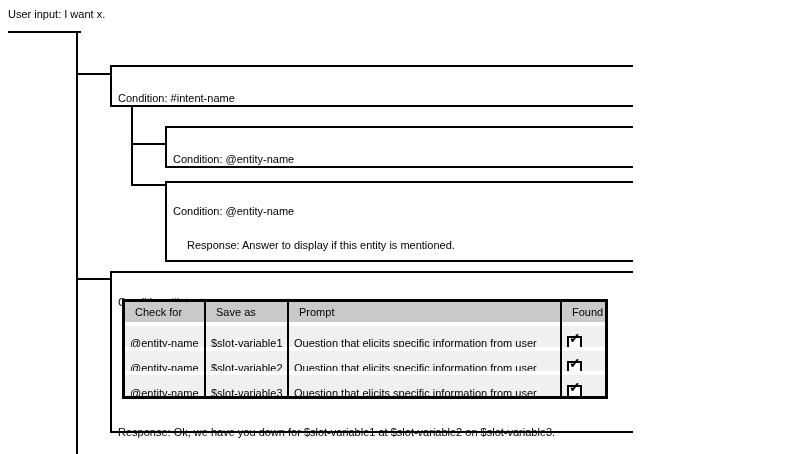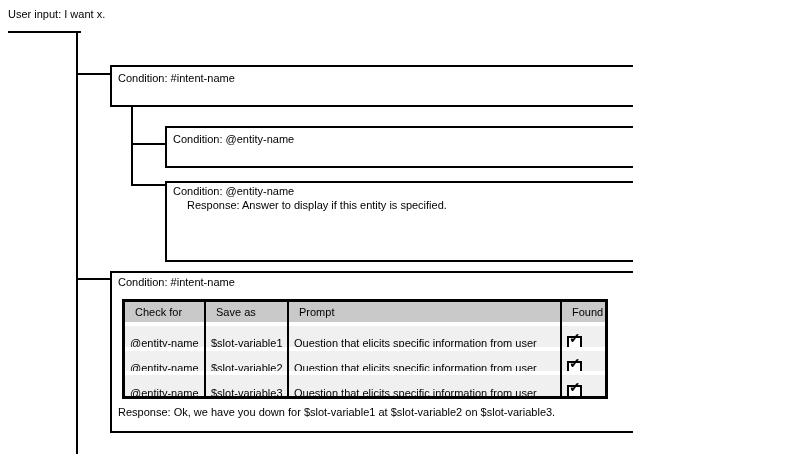--- a/index.html
+++ b/index.html
@@ -6,21 +6,21 @@
   .canvas {
     position:relative; width:633px; height:454px; background:#ffffff;
     font-family:"Liberation Sans", sans-serif; font-size:11px; color:#000;
     overflow:hidden;
   }
   .line { position:absolute; background:#000; }
   .node {
     position:absolute; border:2.5px solid #000; background:#fff;
     box-sizing:border-box;
   }
-  .txt { white-space:nowrap; }
+  .txt { white-space:nowrap;margin-top:20px; }
   .pad2 { padding:3px 0 0 6px; line-height:17px; }
   .pad5 { padding:2px 0 0 6px; line-height:13.8px; }
   .ind1 { padding-left:7px; }
   .ind2 { padding-left:14px; }
   .user-input-label { position:absolute; left:8px; top:8px; white-space:nowrap; }
 
   .dtable {
     position:absolute; left:10px; top:26px; width:486px; height:100px;
     border:3px solid #000; box-sizing:border-box; background:#fff;
     display:grid; grid-template-columns:79px 83px 273px 1fr;
@@ -65,21 +65,21 @@
   <div class="node pad2" style="left:110px; top:65px; width:670px; height:42px;">
     <div class="txt">Condition: #intent-name</div>
   </div>
 
   <div class="node pad2" style="left:165px; top:126px; width:615px; height:42px;">
     <div class="txt">Condition: @entity-name</div>
   </div>
 
   <div class="node pad5" style="left:165px; top:181px; width:615px; height:81px;">
     <div class="txt">Condition: @entity-name</div>
-    <div class="txt ind2">Response: Answer to display if this entity is specified.</div>
+    <div class="txt ind2">Response: Answer to display if this entity is mentioned.</div>
   </div>
 
   <div class="node" style="left:110px; top:271px; width:670px; height:162px;">
     <div class="txt abs" style="left:6px; top:3px;">Condition: #intent-name</div>
 
     <div class="dtable">
       <div class="trow">
         <div class="hcell">Check for</div>
         <div class="hcell colb">Save as</div>
         <div class="hcell colb">Prompt</div>

